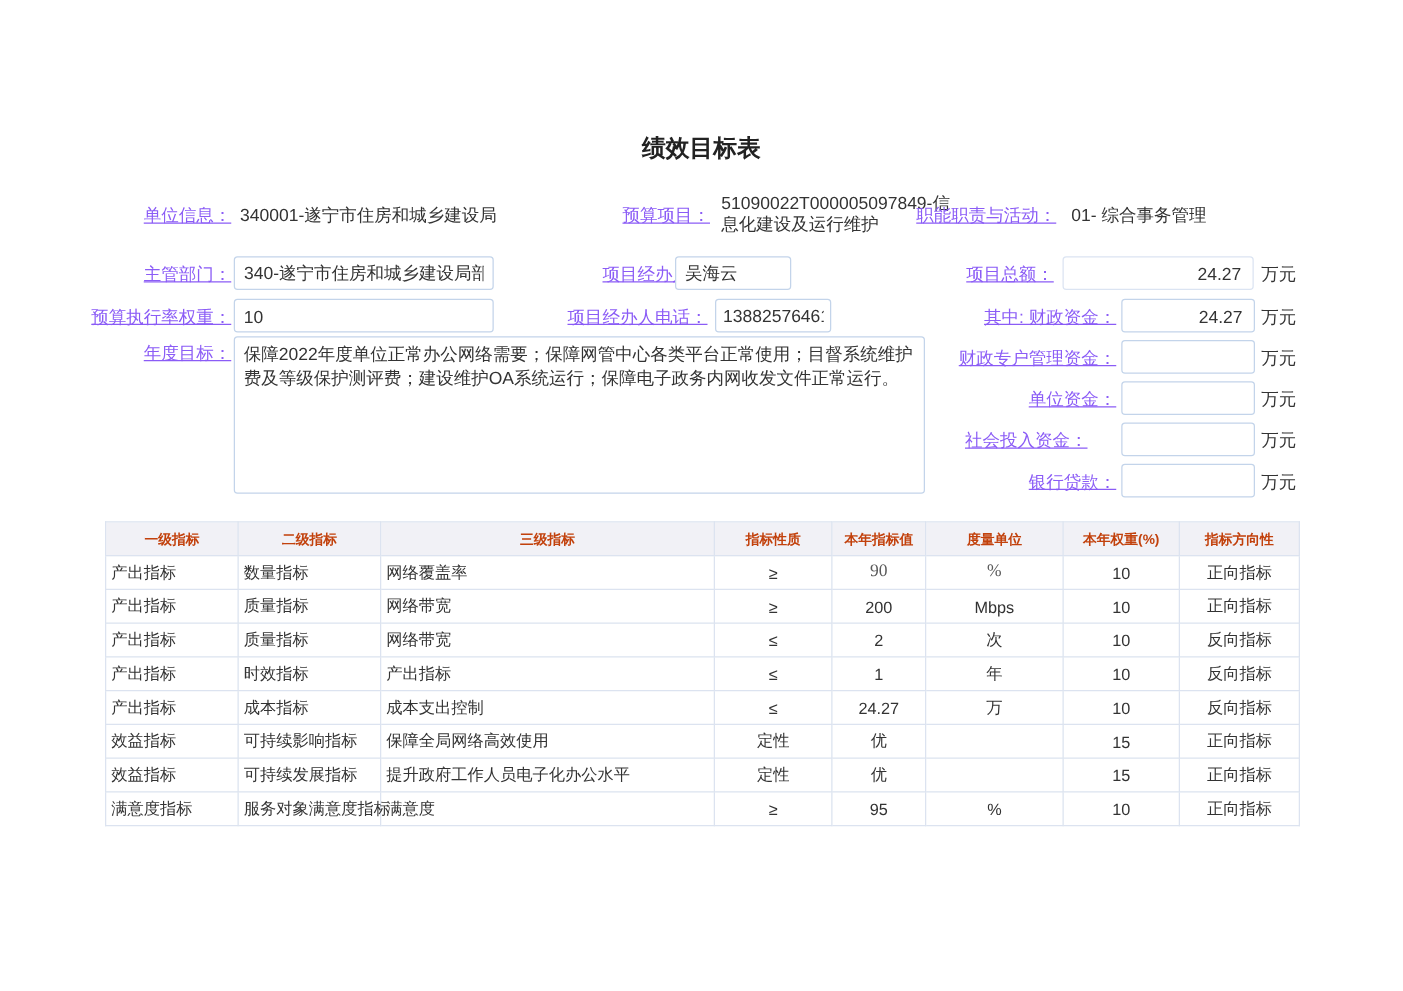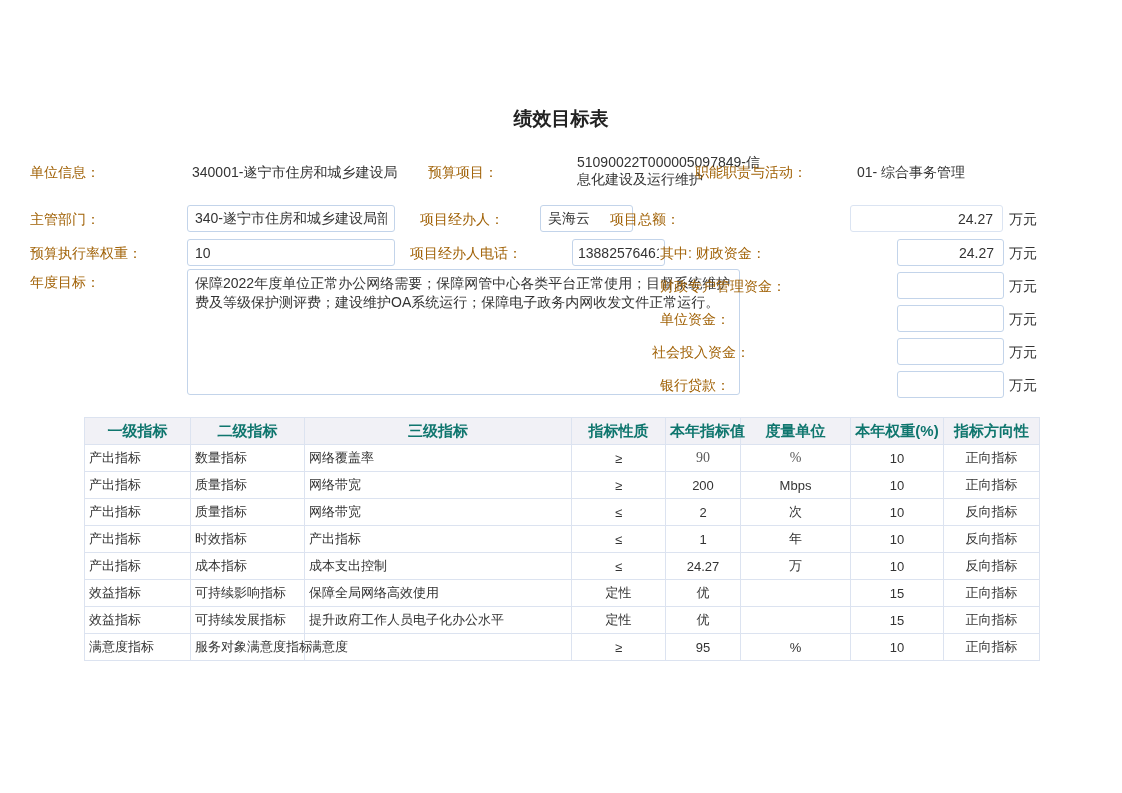--- a/index.html
+++ b/index.html
@@ -6,22 +6,22 @@
   #page {
     position:relative; width:1122px; height:793px; background:#fff;
     font-family:"Liberation Sans","DejaVu Sans",sans-serif; color:#333;
     overflow:hidden;
   }
   .title {
     position:absolute; top:106px; left:0; width:100%;
     text-align:center; font-size:19px; font-weight:bold; color:#222;
   }
   .lbl {
-    position:absolute; font-size:14px; color:#a16207; 
-    line-height:20px; white-space:nowrap;
+    position:absolute; font-size:14px; color:#8b5cf6; text-align:right;
+    line-height:20px; white-space:nowrap;text-decoration:underline;
   }
   .val { position:absolute; font-size:14px; color:#333; line-height:20px; white-space:nowrap; }
   .val-wrap {
     position:absolute; font-size:14px; color:#333; line-height:17px;
     width:186px; word-break:break-all; white-space:normal;
   }
   .inp {
     position:absolute; height:27px; box-sizing:border-box;
     border:1px solid #c3d4ea; border-radius:3px; background:#fff;
     font-family:inherit; font-size:14px; color:#333; padding:0 7px; outline:none;
@@ -36,21 +36,21 @@
   }
   table.ind {
     position:absolute; left:84px; top:417px; width:955px;
     border-collapse:collapse; table-layout:fixed; font-size:13px; color:#333;
   }
   table.ind th, table.ind td {
     border:1px solid #dce3f0; height:26px; padding:0 4px;
     white-space:nowrap; overflow:visible;
   }
   table.ind th {
-    background:#f1f1f6; font-weight:bold; text-align:center; font-size:15px; color:#0f766e;
+    background:#f1f1f6; font-weight:bold; text-align:center; font-size:11px; color:#c2410c;
   }
   table.ind td.c0, table.ind td.c1, table.ind td.c2 { text-align:left; }
   table.ind td.c3, table.ind td.c4, table.ind td.c5,
   table.ind td.c6, table.ind td.c7 { text-align:center; }
   table.ind td.serif-val {
     font-family:"Liberation Serif","DejaVu Serif",serif; color:#5a5a5a; font-size:14px;
   }
 </style>
 </head>
 <body>
@@ -92,21 +92,21 @@
   <div class="val" style="left:1009px; top:243px;">万元</div>
 
   <div class="lbl" style="left:660px; top:276px; width:233px;">财政专户管理资金：</div>
   <input class="inp num" style="left: 897px; top: 272px; width: 107px;">
   <div class="val" style="left:1009px; top:276px;">万元</div>
 
   <div class="lbl" style="left:660px; top:309px; width:233px;">单位资金：</div>
   <input class="inp num" style="left: 897px; top: 305px; width: 107px;">
   <div class="val" style="left:1009px; top:309px;">万元</div>
 
-  <div class="lbl" style="left:652px; top:342px; width:233px;">社会投入资金：</div>
+  <div class="lbl" style="left:637px; top:342px; width:233px;">社会投入资金：</div>
   <input class="inp num" style="left: 897px; top: 338px; width: 107px;">
   <div class="val" style="left:1009px; top:342px;">万元</div>
 
   <div class="lbl" style="left:660px; top:375px; width:233px;">银行贷款：</div>
   <input class="inp num" style="left: 897px; top: 371px; width: 107px;">
   <div class="val" style="left:1009px; top:375px;">万元</div>
 
   <table class="ind">
     <colgroup>
       <col style="width:106px">

